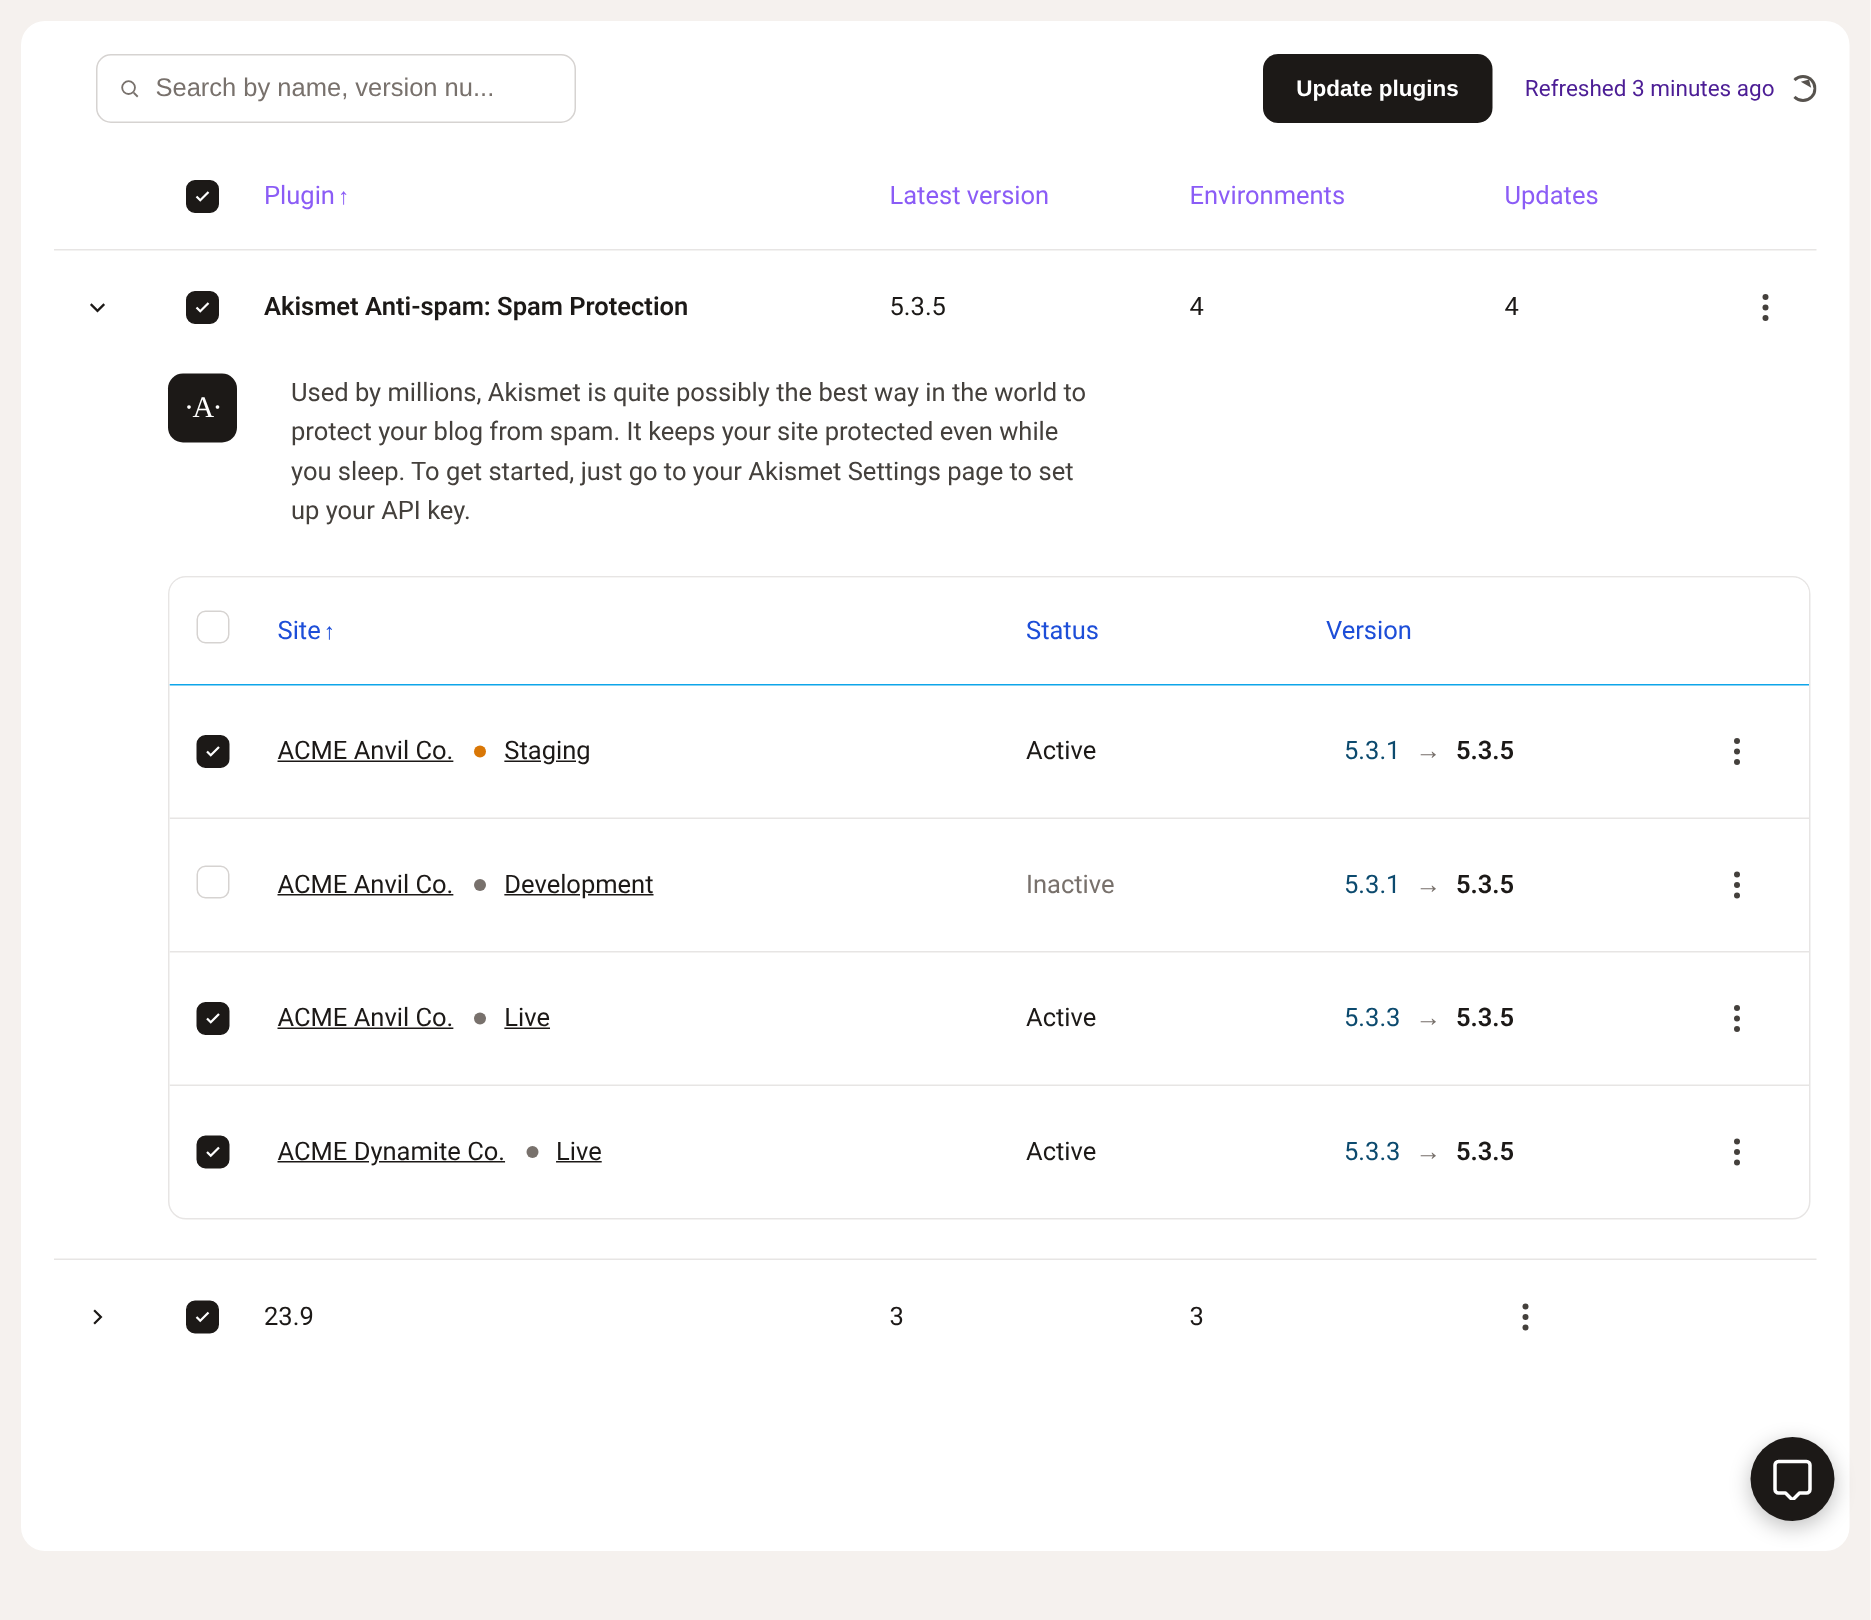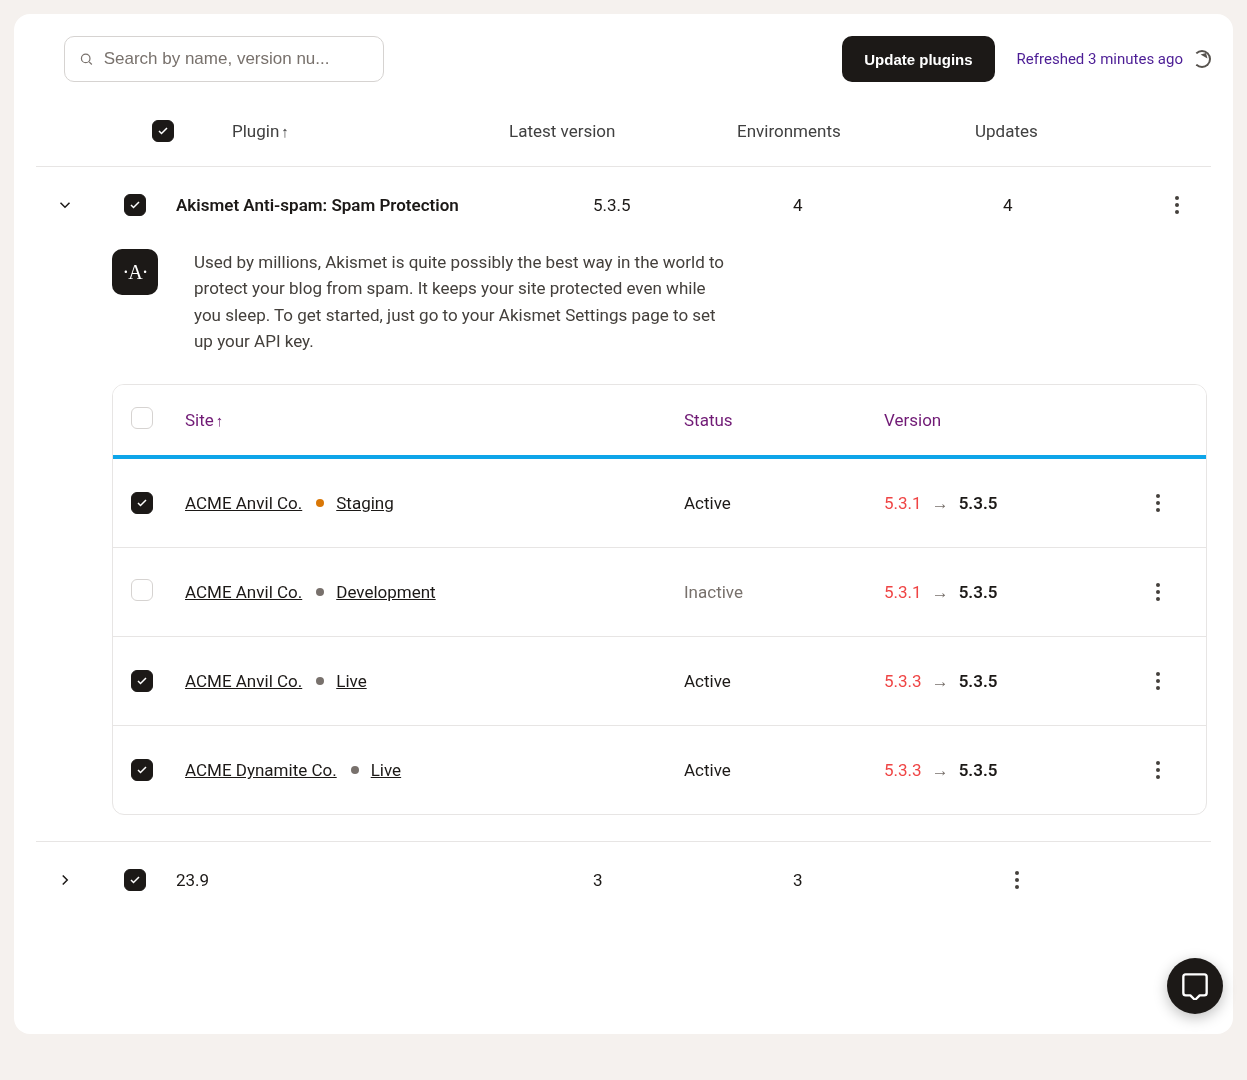--- a/index.html
+++ b/index.html
@@ -92,25 +92,24 @@
     border: 4px solid transparent;
     border-bottom-color: #57534e;
     transform: rotate(30deg);
   }
 
   
   .tbl-header {
     display: grid;
     grid-template-columns: 58px 82px 1fr 200px 210px 160px 48px;
     align-items: center;
-    color: #404040;
+    color: #8b5cf6;
     font-size: 17px;
     padding: 8px 0 24px 0;
     border-bottom: 1px solid #e7e5e4;
-    gap: 28px;
   }
   .sort-arrow { font-size: 15px; margin-left: 2px; }
 
   
   .cbx {
     width: 22px; height: 22px;
     border-radius: 6px;
     border: 1.5px solid #d6d3d1;
     background: #fff;
     display: inline-flex;
@@ -170,40 +169,40 @@
     border: 1px solid #e7e5e4;
     border-radius: 12px;
     overflow: hidden;
     width: calc(100% - 76px - 4px);
   }
   .sub-header {
     display: grid;
     grid-template-columns: 64px 1fr 200px 260px 54px;
     align-items: center;
     padding: 22px 8px 22px 8px;
-    color: #701a75;
-    border-bottom: 4px solid #0ea5e9;
+    color: #1d4ed8;
+    border-bottom: 1px solid #0ea5e9;
     background:#fff;
   }
   .sub-row {
     display: grid;
     grid-template-columns: 64px 1fr 200px 260px 54px;
     align-items: center;
     padding: 30px 8px 30px 8px;
     border-bottom: 1px solid #e7e5e4;
   }
   .sub-row:last-child { border-bottom: none; }
   .site-cell { display: flex; align-items: center; gap: 8px; text-decoration: underline; }
   .site-name { font-weight: 400; }
   .env-dot { width: 8px; height: 8px; border-radius: 50%; display:inline-block; margin: 0 4px 0 6px;}
   .dot-orange { background:#d97706;}
   .dot-gray { background:#78716c;}
   .inactive { color:#78716c; }
   .version-cell { display:flex; align-items:center; gap:10px; }
-  .v-old { color:#ef4444; }
+  .v-old { color:#0c4a6e;margin-left:12px; }
   .v-arrow { color:#78716c; }
   .v-new { font-weight:600; }
   .cell-center { display:flex; justify-content:center;}
   .sub-row .cbx, .sub-header .cbx{ margin-left:10px;}
 
   
   .divider { border-top:1px solid #e7e5e4; margin-top:26px;}
   
   
   .chat-fab {

